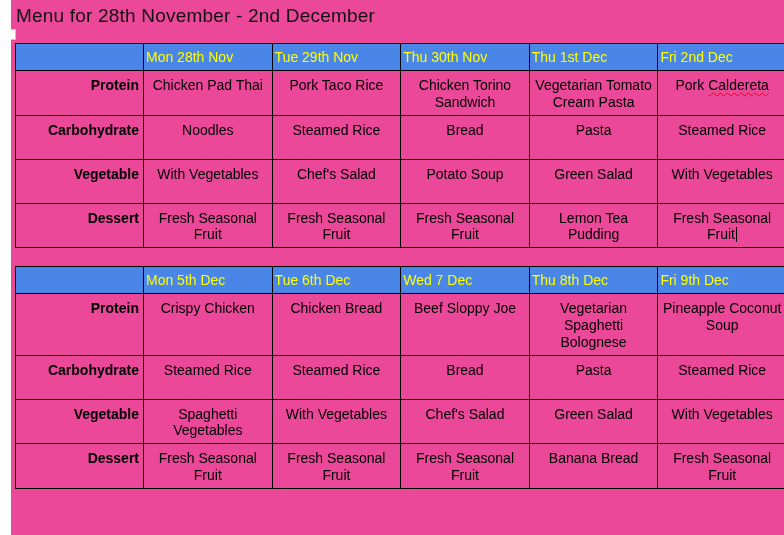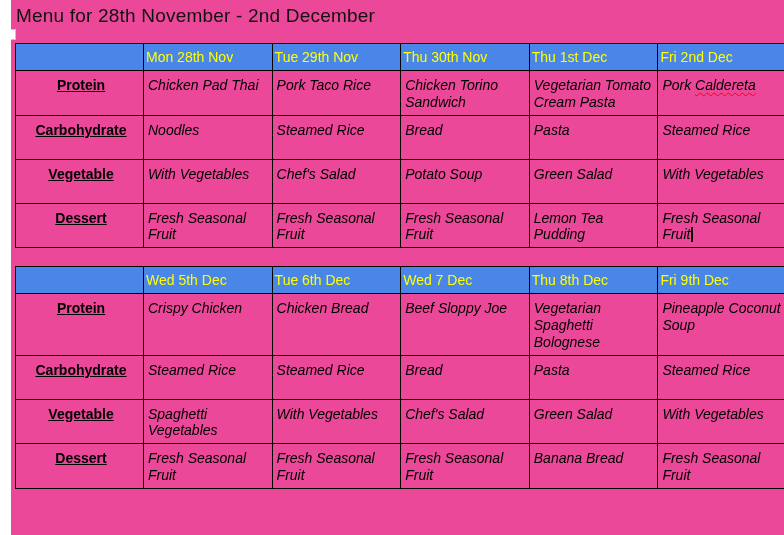--- a/index.html
+++ b/index.html
@@ -39,33 +39,31 @@
   .menu-table thead th {
     background: var(--header_bg, #4a86e8);
     color: var(--header_text, #ffff00);
     font-weight: 400;
     height: 27px;
     text-align: left;
     vertical-align: middle;
     padding: 2px;
   }
   .menu-table tbody th.row-label {
-    text-align: center;
+    text-align: right;
     vertical-align: top;
     font-weight: 700;
     padding: 6px 4px 4px 7px;
     height: 44px;
-    text-decoration: underline;
   }
   .menu-table tbody td.menu-cell {
-    text-align: left;
+    text-align: center;
     vertical-align: top;
     padding: 6px 4px 4px;
     height: 44px;
-    font-style: italic;
   }
   .misspelled {
     text-decoration: underline;
     text-decoration-style: wavy;
     text-decoration-color: var(--spellcheck, #ff0000);
     text-decoration-thickness: 1px;
     text-underline-offset: 2px;
   }
   .text-cursor {
     display: inline-block;
@@ -165,21 +163,21 @@
           <col style="width: 128px;">
           <col>
           <col>
           <col>
           <col>
           <col>
         </colgroup>
         <thead>
           <tr>
             <th></th>
-            <th>Wed 5th Dec</th>
+            <th>Mon 5th Dec</th>
             <th>Tue 6th Dec</th>
             <th>Wed 7 Dec</th>
             <th>Thu 8th Dec</th>
             <th>Fri 9th Dec</th>
           </tr>
         </thead>
         <tbody>
           <tr>
             <th class="row-label">Protein</th>
             <td class="menu-cell">Crispy Chicken</td>

